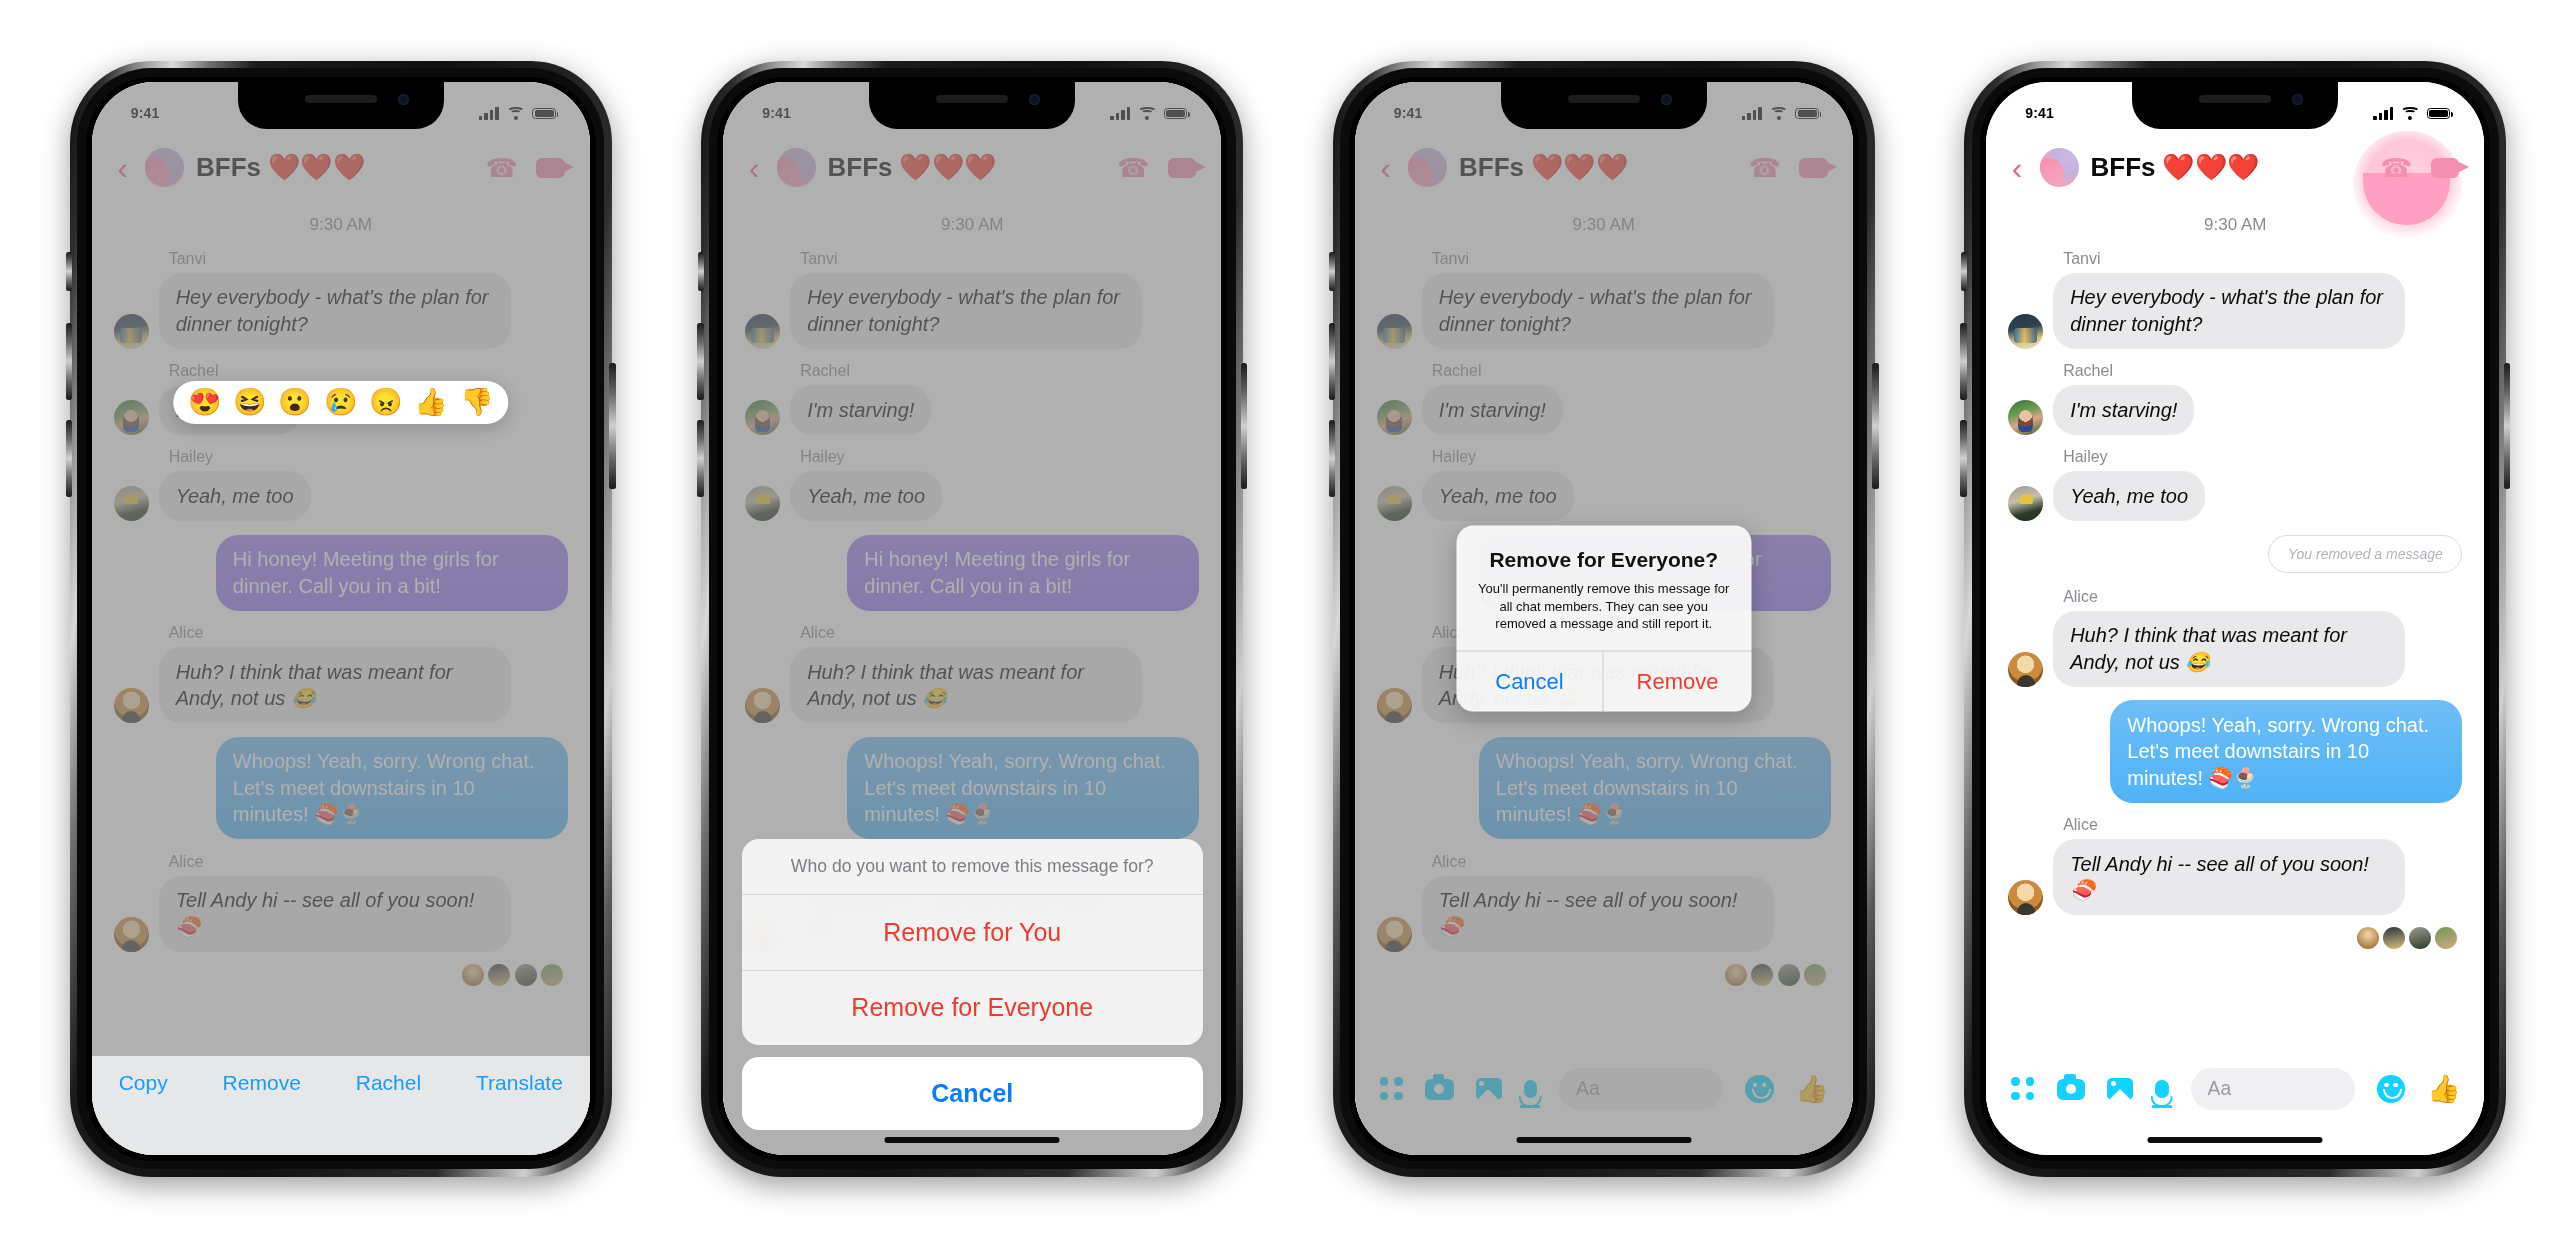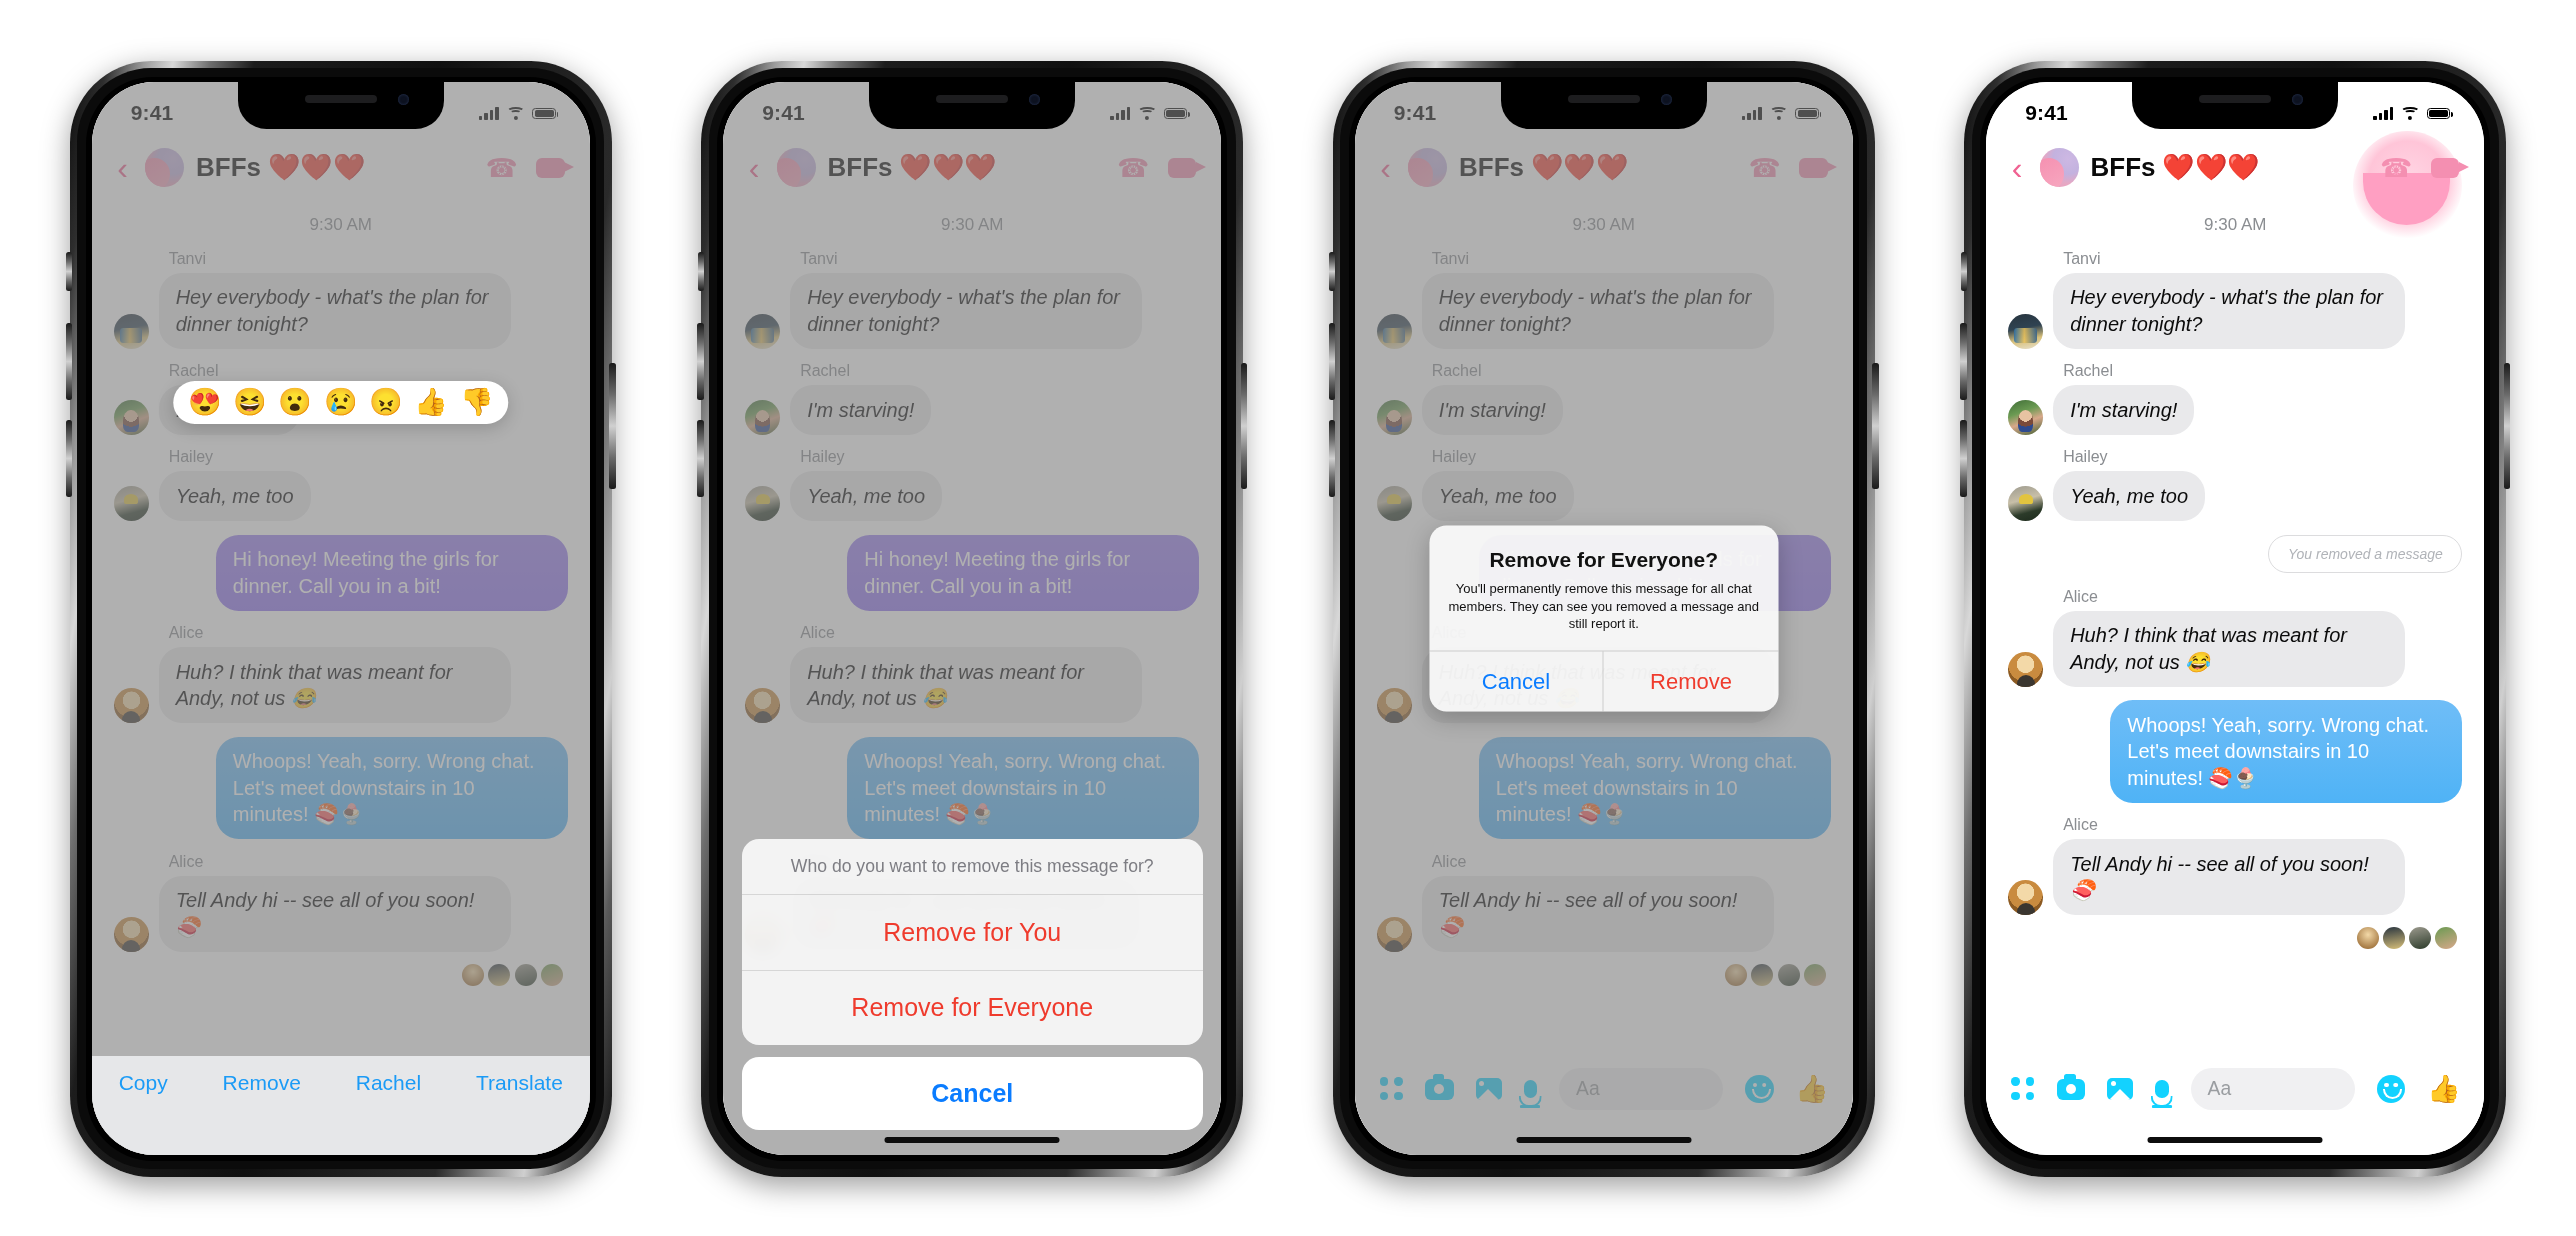--- a/index.html
+++ b/index.html
@@ -104,21 +104,21 @@
     pointer-events: none;
   }
 
   .statusbar {
     height: 52px;
     display: flex; align-items: center; justify-content: space-between;
     padding: 10px 34px 0 39px;
     flex: 0 0 auto;
     position: relative; z-index: 5;
   }
-  .sb-time { font-size: 21px; font-weight: 700; color: #000; letter-spacing:0.2px;}
+  .sb-time { font-size: 14px; font-weight: 700; color: #000; letter-spacing:0.2px;}
   .sb-right { display: flex; align-items: center; gap: 7.6px; }
   .sig { display: flex; align-items: flex-end; gap: 2.1px; height: 13.4px; }
   .sig i { display:block; width: 3.4px; background:#000; border-radius:0.8px; }
   .sig i:nth-child(1){height:4.2px}.sig i:nth-child(2){height:6.7px}
   .sig i:nth-child(3){height:10px}.sig i:nth-child(4){height:13.4px}
   .wifi { width: 18.5px; height: 13.4px; position: relative; }
   .wifi span { position:absolute; border:2px solid #000; border-bottom-color:transparent;
                border-left-color:transparent; border-right-color:transparent; border-radius: 50% 50% 0 0; left:50%; transform:translateX(-50%);}
   .wifi span:nth-child(1){width:18.5px;height:9.2px;top:0;}
   .wifi span:nth-child(2){width:11.7px;height:5.9px;top:3.4px;}
@@ -312,21 +312,21 @@
     background: #fff; border-radius: 17px;
     text-align: center; color: #0a7cff; font-size: 25px; font-weight: 700;
     padding: 22px 8.4px;
   }
 
   
   .alert {
     position: absolute; z-index: 60;
     left: 50%; top: 50%;
     transform: translate(-50%,-50%);
-    width: 349px;
+    width: 295px;
     background: rgba(249,249,249,.94);
     border-radius: 17px; overflow: hidden;
     box-shadow: 0 6.7px 23.5px rgba(0,0,0,.22);
   }
   .alert-body { padding: 22px 18.5px 18.5px; text-align: center; }
   .alert-title { font-size: 21px; font-weight: 700; color: #111; margin-bottom: 8.4px; }
   .alert-msg { font-size: 13px; color: #111; line-height: 1.36; }
   .alert-btns { display: flex; border-top: 0.8px solid rgba(0,0,0,.16); }
   .alert-btn {
     flex: 1 1 50%; text-align: center; font-size: 22px; padding: 17px 5px;

